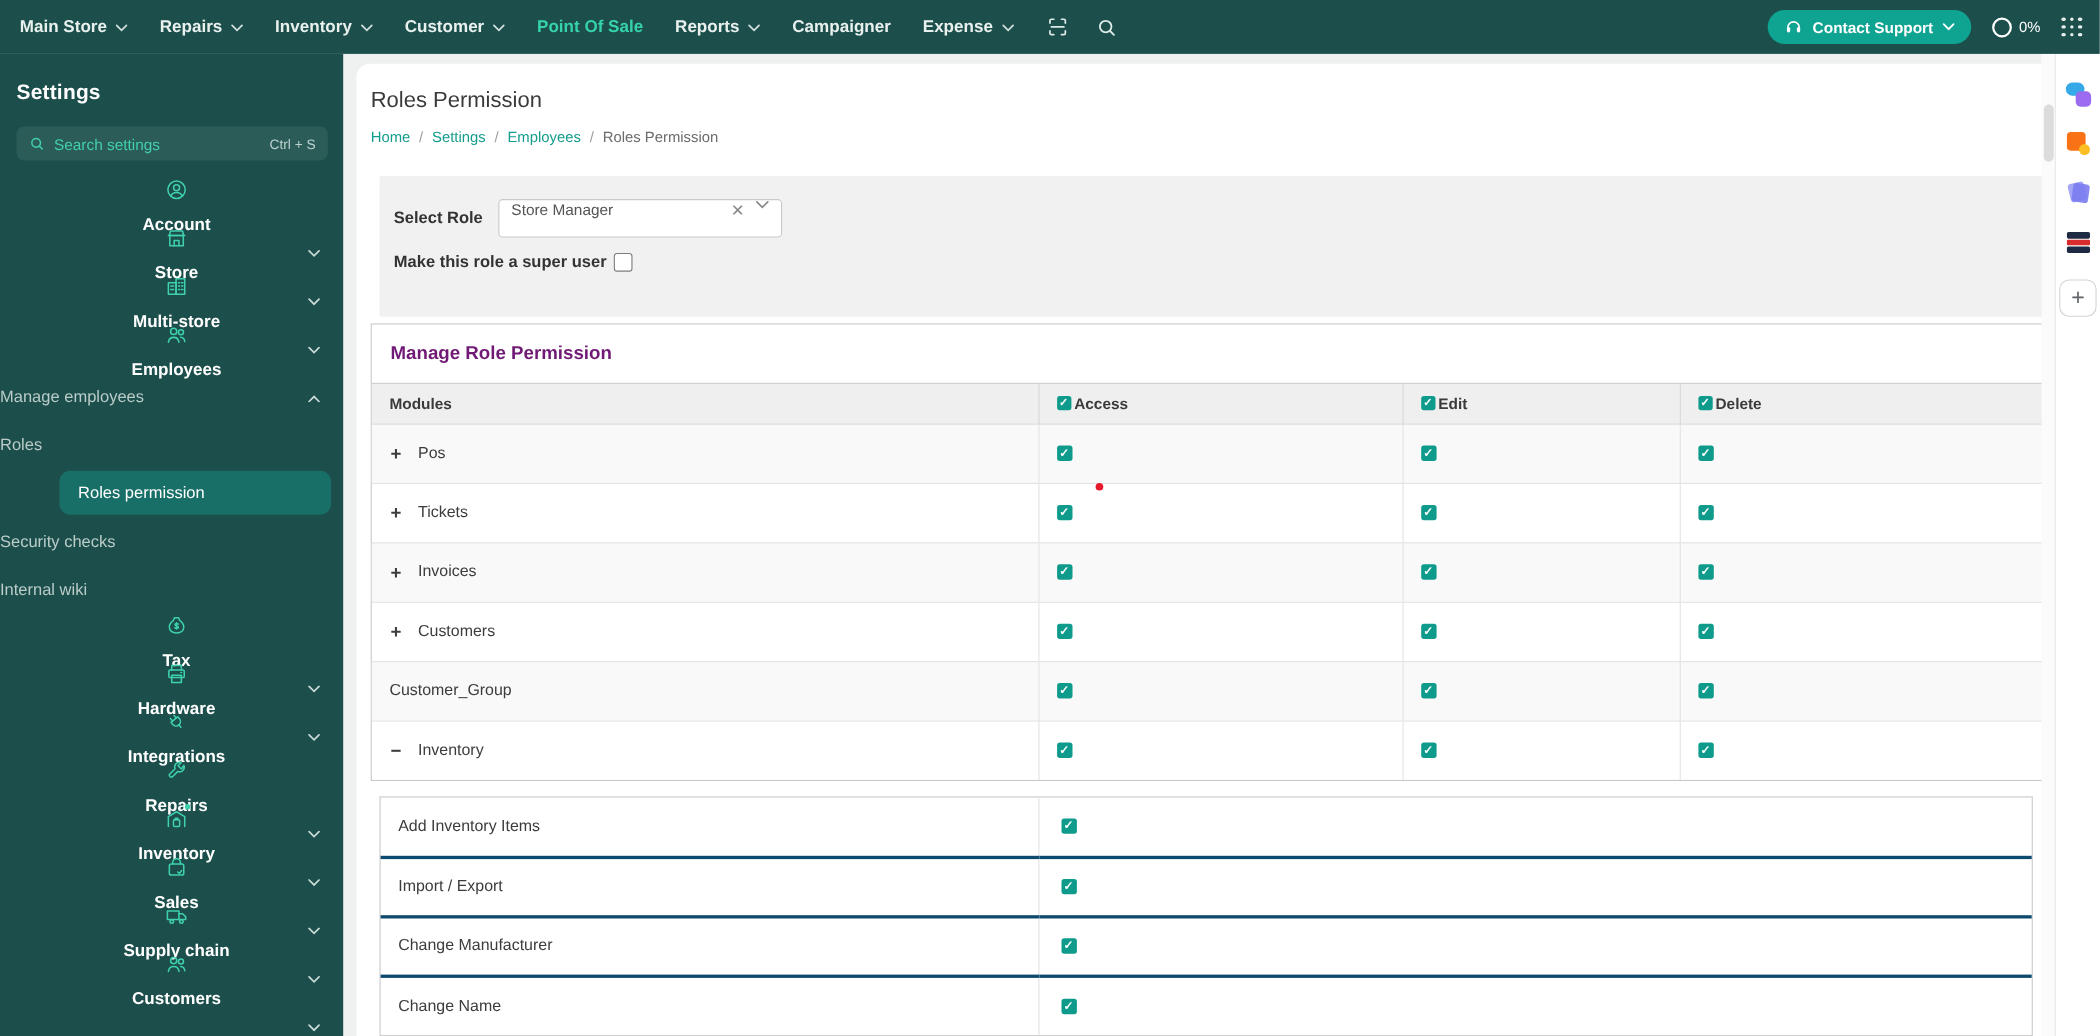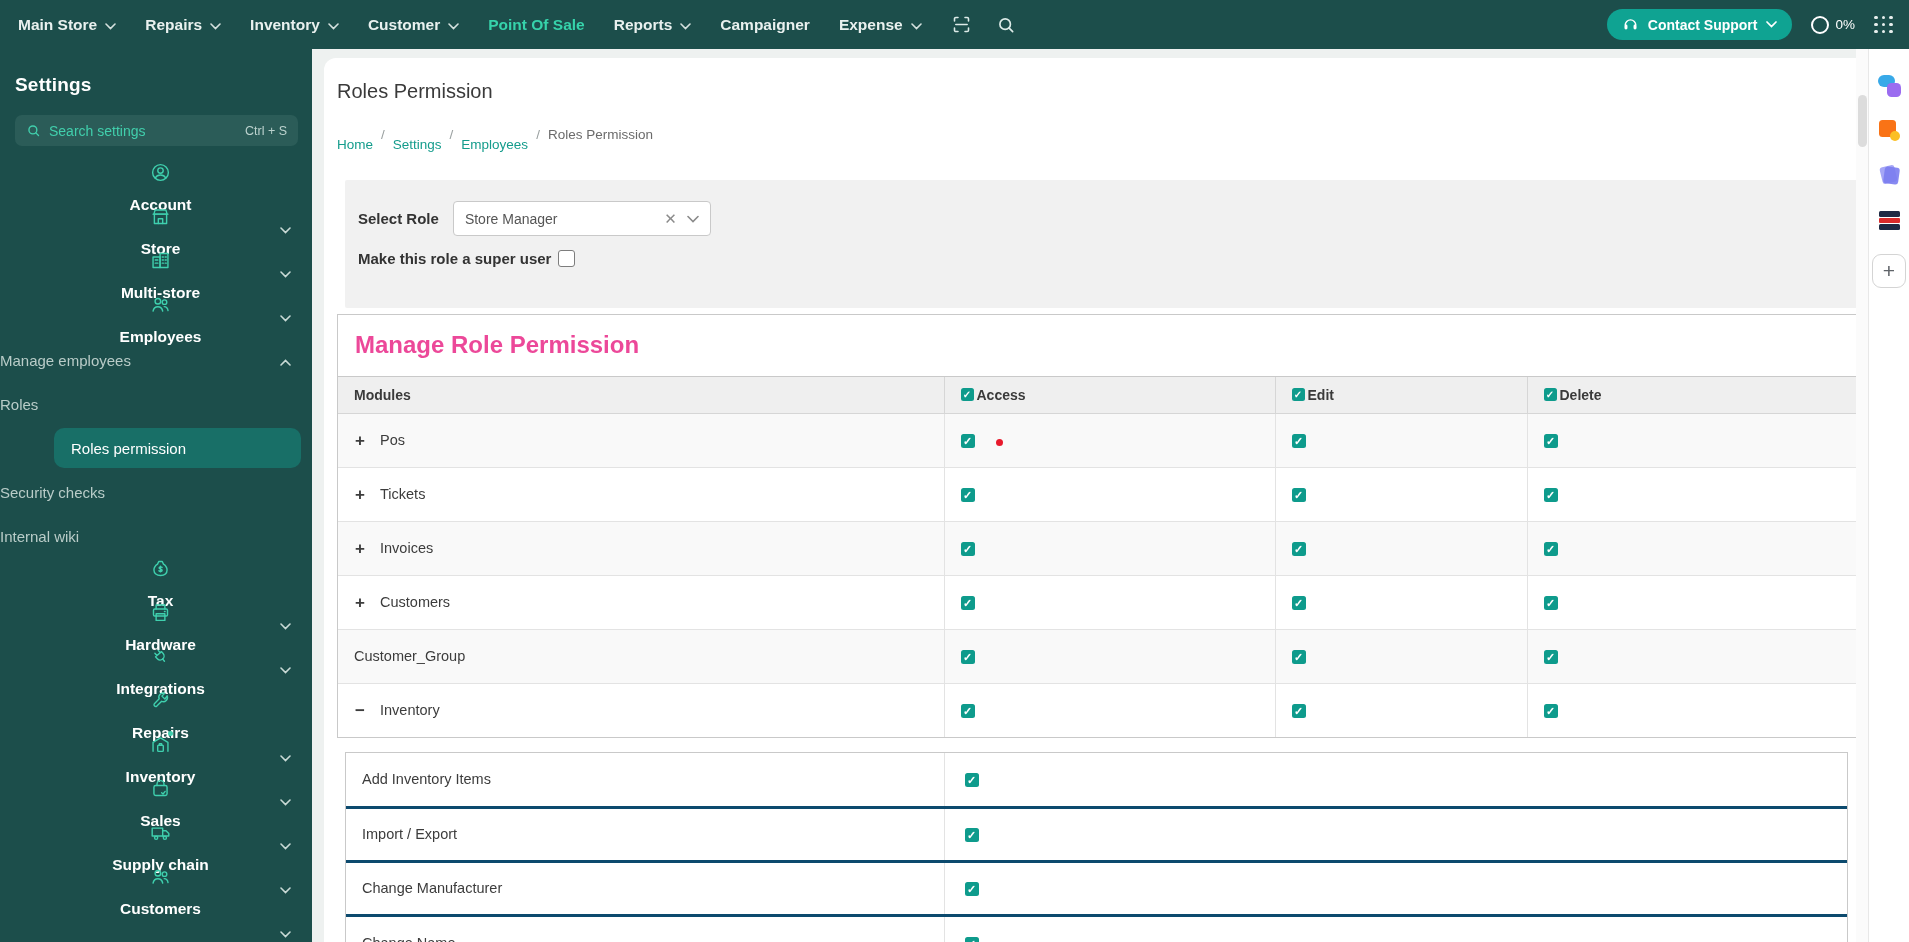--- a/index.html
+++ b/index.html
@@ -44,40 +44,40 @@
     color:#B9CCC8; font-size:15px; cursor:pointer; }
   .side-sub.active { height:40px; margin:2px 11px 2px 54px; padding-left:17px;
     background:#186F67; border-radius:10px; color:#fff; }
 
   
   .main-bg { position:absolute; left:312px; top:49px; right:53px; bottom:0; background:#EEF1F0; }
   .panel { position:absolute; left:12px; top:9px; right:-4px; bottom:-10px; background:#fff;
     border-top-left-radius:12px; padding:22px 0 0 13px; }
   .page-title { font-size:20px; font-weight:500; color:#3A3A3A; }
   .breadcrumb { margin-top:14px; font-size:13.5px; display:flex; align-items:center; }
-  .breadcrumb .crumb-link { color:#149C8C; cursor:pointer;margin-top:20px; }
+  .breadcrumb .crumb-link { color:#149C8C; cursor:pointer; }
   .breadcrumb .crumb-current { color:#6B6B6B; }
   .breadcrumb .sep { color:#9AA0A0; margin:0 8px; }
 
   .role-panel { margin:28px 0 0 8px; height:128px; background:#F1F1F1; border-radius:2px;
     padding:21px 0 0 13px; }
   .role-row { display:flex; align-items:center; gap:14px; }
   .role-label { font-size:15px; font-weight:700; color:#333; }
   .role-select { width:258px; height:35px; background:#fff; border:1px solid #C9C9C9;
-    border-radius:4px; display:flex; align-items:center; padding:0 11px; gap:10px; cursor:pointer; }
+    border-radius:4px; display:flex; padding:0 11px; gap:10px; cursor:pointer; }
   .role-select .val { font-size:14px; color:#555; flex:1; }
   .role-select .clear { color:#8A8A8A; font-size:15px; cursor:pointer; }
   .role-select .chev { color:#8A8A8A; display:flex; }
   .super-row { margin-top:14px; display:flex; align-items:center; gap:7px; }
   .super-label { font-size:15px; font-weight:700; color:#333; }
   .cb-empty { width:17px; height:17px; background:#fff; border:1.4px solid #7d7d7d;
     border-radius:3px; cursor:pointer; }
 
   .card { margin:6px 0 0 0; border:1px solid #C9C9C9; background:#fff; }
-  .card-title { padding:16px 17px 17px; font-size:24px; font-weight:700; color:#ec4899;
+  .card-title { padding:16px 17px 17px; font-size:17px; font-weight:700; color:#701a75;
     border-bottom:1px solid #C9C9C9; }
   table { width:100%; border-collapse:collapse; table-layout:fixed; }
   th { background:#EFEFEF; height:36px; text-align:left; padding-left:16px; font-size:14px;
     font-weight:600; color:#3A3A3A; border-right:1px solid #D6D6D6; border-bottom:1px solid #D6D6D6; }
   th:last-child { border-right:none; }
   th .th-inner { display:flex; align-items:center; gap:3px; }
   td { height:54px; padding-left:16px; font-size:14.5px; color:#3C3C3C;
     border-right:1px solid #E3E3E3; border-bottom:1px solid #E3E3E3; }
   td:last-child { border-right:none; }
   tr:last-child td { border-bottom:none; }

